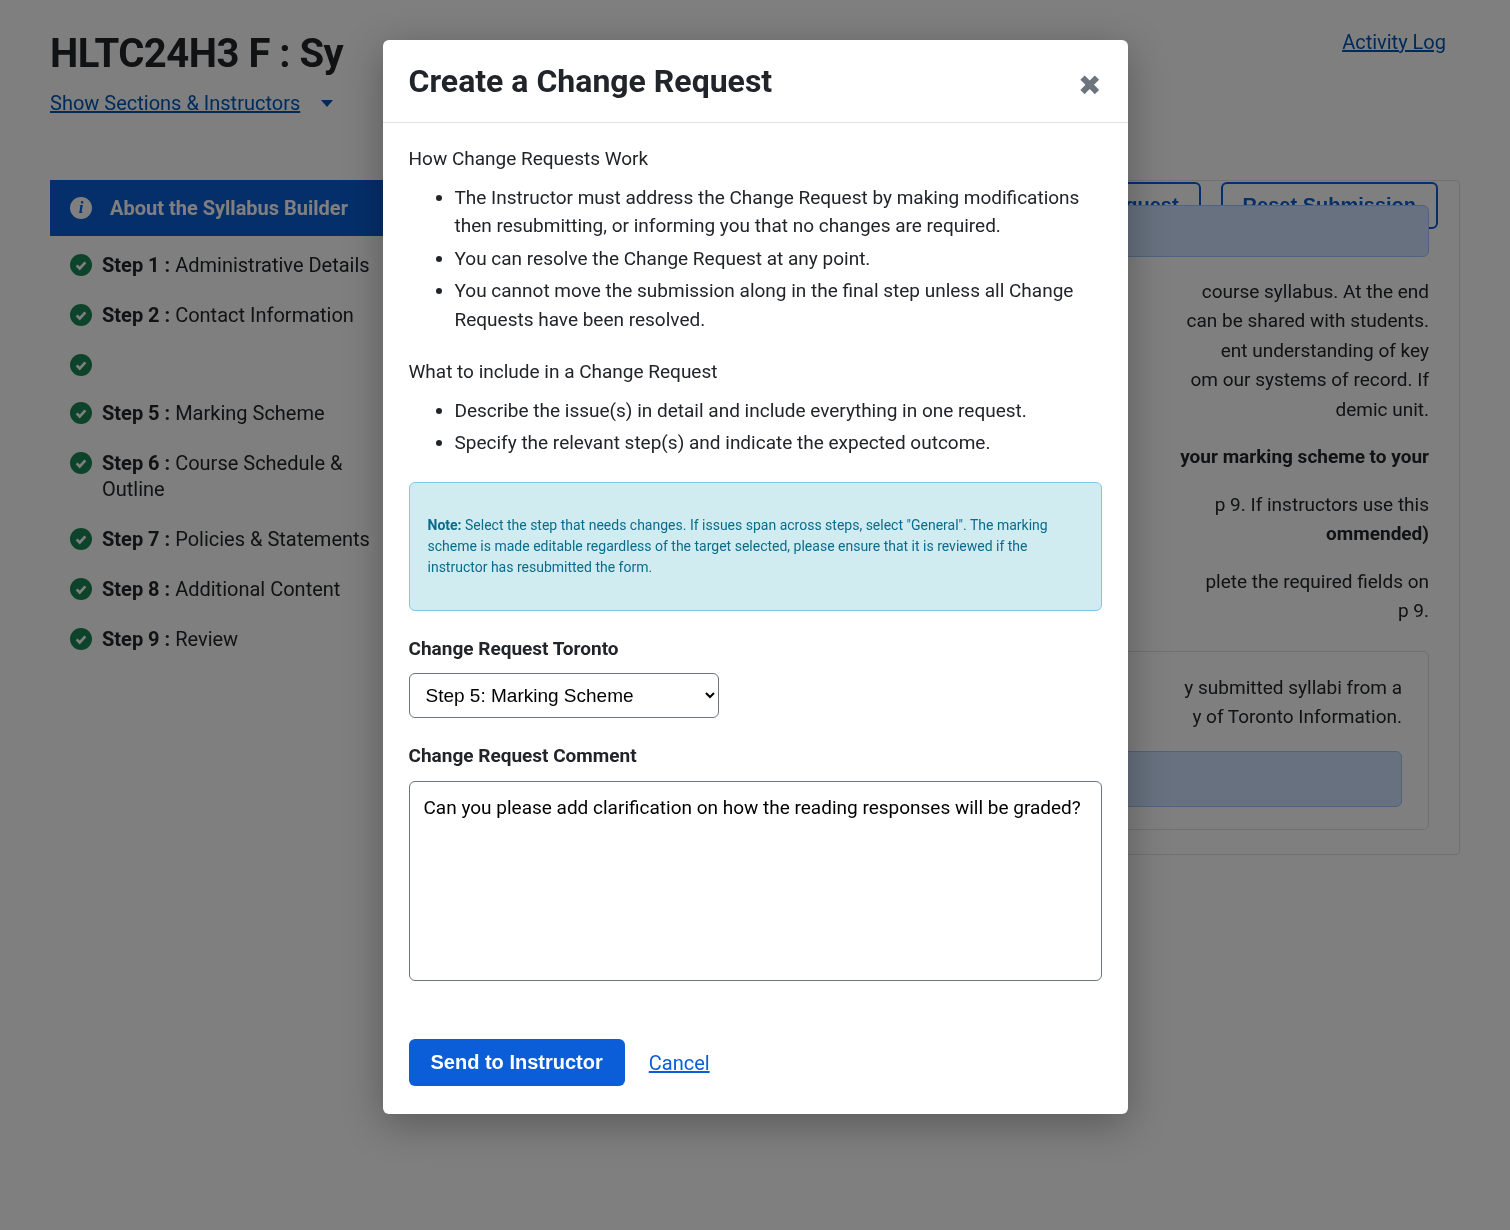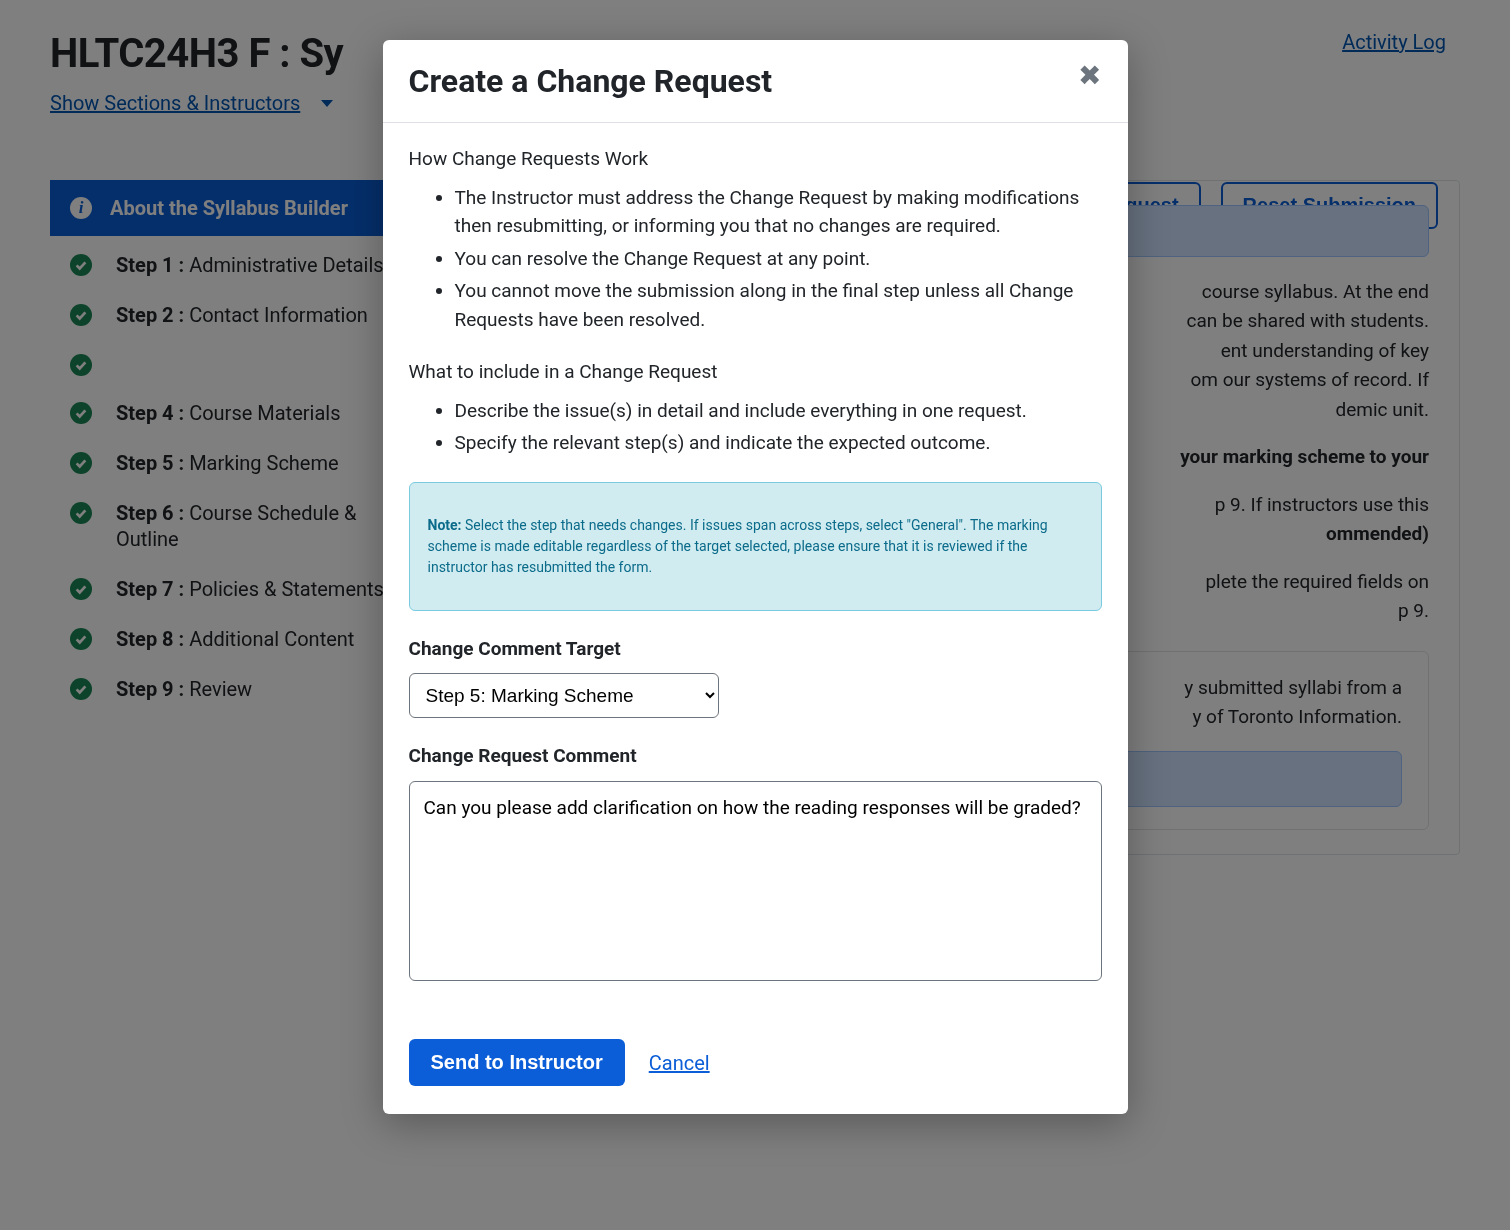--- a/index.html
+++ b/index.html
@@ -121,21 +121,21 @@
 
   .step-list {
     background: #fff;
     border-left: 0;
     padding: 4px 0 0 0;
   }
 
   .step-item {
     display: flex;
     align-items: flex-start;
-    gap: 24px;
+    gap: 10px;
     padding: 12px 20px;
     cursor: pointer;
   }
 
   .check-icon {
     width: 22px;
     height: 22px;
     border-radius: 50%;
     background: #198754;
     display: inline-flex;
@@ -212,21 +212,21 @@
     border-radius: 6px;
     box-shadow: 0 10px 40px rgba(0,0,0,0.3);
     display: flex;
     flex-direction: column;
   }
 
   .modal-header {
     padding: 22px 26px;
     border-bottom: 1px solid #dee2e6;
     display: flex;
-    align-items: flex-start;
+    align-items: flex-end;
     justify-content: space-between;
     gap: 34px;
   }
 
   .modal-title {
     font-size: 32px;
     font-weight: 700;
     color: #212529;
   }
 
@@ -365,28 +365,20 @@
               </svg>
             </span>
           <span class="step-label"><span class="bold">Step 2 :</span><span> Contact Information</span></span>
         </div>
         <div class="step-item">
           <span class="check-icon">
               <svg viewBox="0 0 16 16">
                 <polyline points="3,8.5 6.5,12 13,5"></polyline>
               </svg>
             </span>
-        </div>
-        <div class="step-item">
-          <span class="check-icon">
-              <svg viewBox="0 0 16 16">
-                <polyline points="3,8.5 6.5,12 13,5"></polyline>
-              </svg>
-            </span>
-          <span class="step-label"><span class="bold">Step 4 :</span><span> Course Materials</span></span>
         </div>
         <div class="step-item">
           <span class="check-icon">
               <svg viewBox="0 0 16 16">
                 <polyline points="3,8.5 6.5,12 13,5"></polyline>
               </svg>
             </span>
           <span class="step-label"><span class="bold">Step 5 :</span><span> Marking Scheme</span></span>
         </div>
         <div class="step-item">
@@ -475,21 +467,21 @@
       <p class="lead">What to include in a Change Request</p>
       <ul>
         <li>Describe the issue(s) in detail and include everything in one request.</li>
         <li>Specify the relevant step(s) and indicate the expected outcome.</li>
       </ul>
 
       <div class="note-box">
         <span class="note-label">Note:</span><span> Select the step that needs changes. If issues span across steps, select "General". The marking scheme is made editable regardless of the target selected, please ensure that it is reviewed if the instructor has resubmitted the form.</span>
       </div>
 
-      <label class="form-label">Change Comment Target</label>
+      <label class="form-label">Change Request Toronto</label>
       <select class="form-select">
         <option>Step 5: Marking Scheme</option>
       </select>
 
       <label class="form-label">Change Request Comment</label>
       <textarea class="form-textarea" style="">Can you please add clarification on how the reading responses will be graded?</textarea>
     </div>
     <div class="modal-footer">
       <button class="btn-primary">Send to Instructor</button>
       <button class="link-cancel">Cancel</button>

